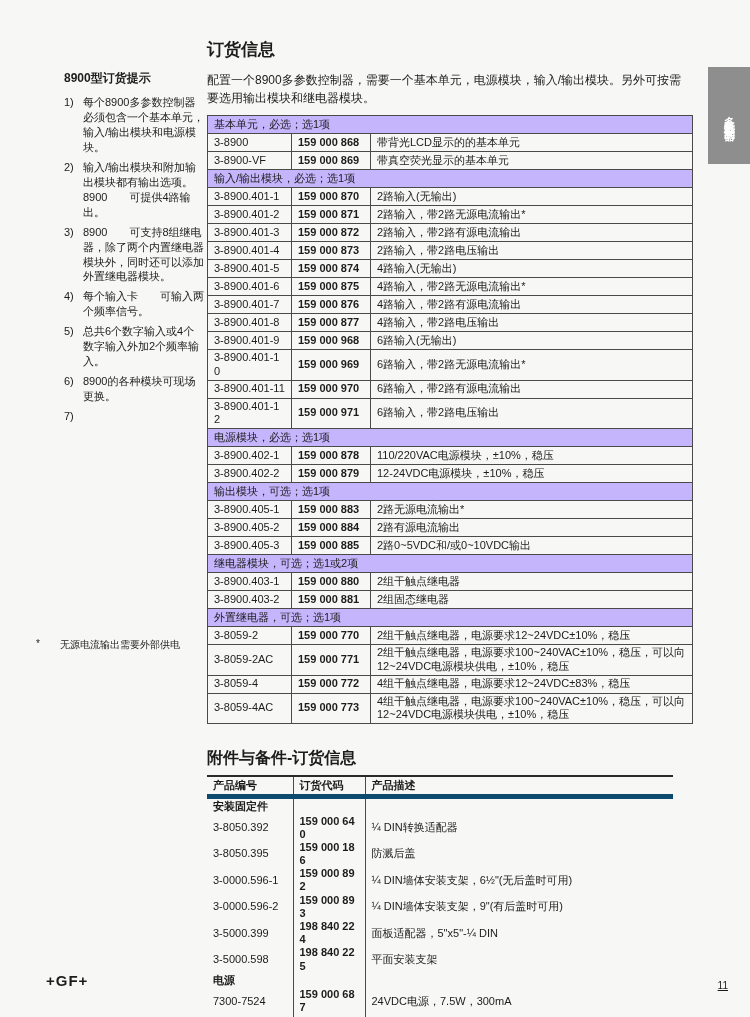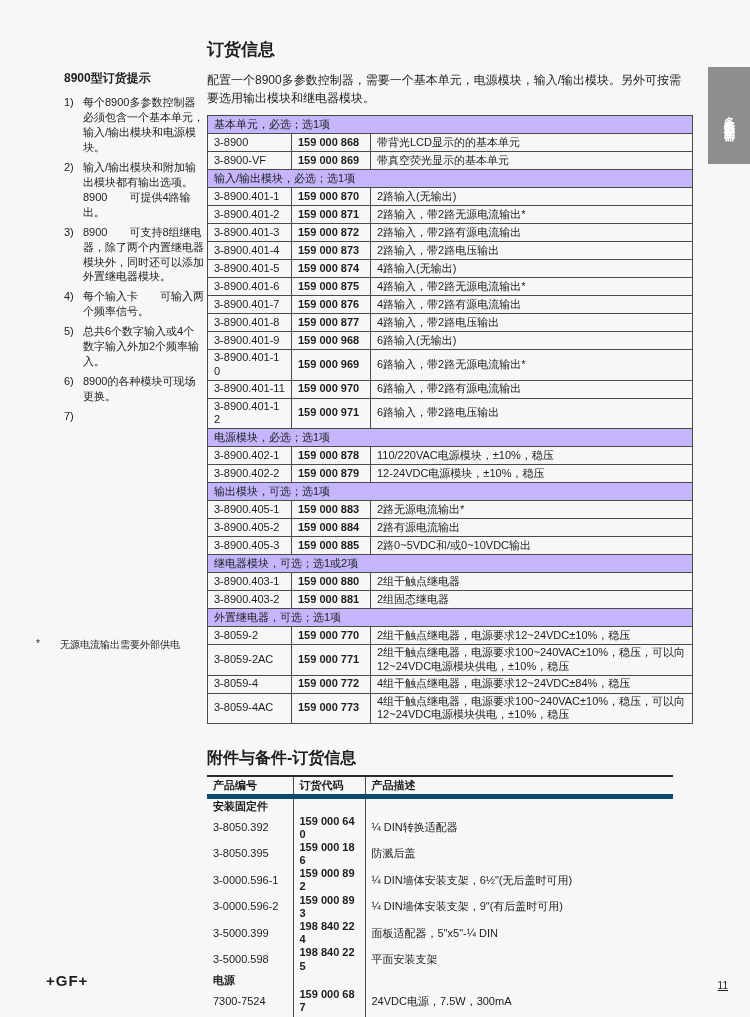--- a/index.html
+++ b/index.html
@@ -247,21 +247,21 @@
             <td class="c3">2组干触点继电器，电源要求12~24VDC±10%，稳压</td>
           </tr>
           <tr class="data-row">
             <td class="c1">3-8059-2AC</td>
             <td class="c2">159 000 771</td>
             <td class="c3">2组干触点继电器，电源要求100~240VAC±10%，稳压，可以向12~24VDC电源模块供电，±10%，稳压</td>
           </tr>
           <tr class="data-row">
             <td class="c1">3-8059-4</td>
             <td class="c2">159 000 772</td>
-            <td class="c3">4组干触点继电器，电源要求12~24VDC±84%，稳压</td>
+            <td class="c3">4组干触点继电器，电源要求12~24VDC±83%，稳压</td>
           </tr>
           <tr class="data-row">
             <td class="c1">3-8059-4AC</td>
             <td class="c2">159 000 773</td>
             <td class="c3">4组干触点继电器，电源要求100~240VAC±10%，稳压，可以向12~24VDC电源模块供电，±10%，稳压</td>
           </tr>
         </tbody>
     </table>
 
     <h2 class="acc-title">附件与备件-订货信息</h2>

